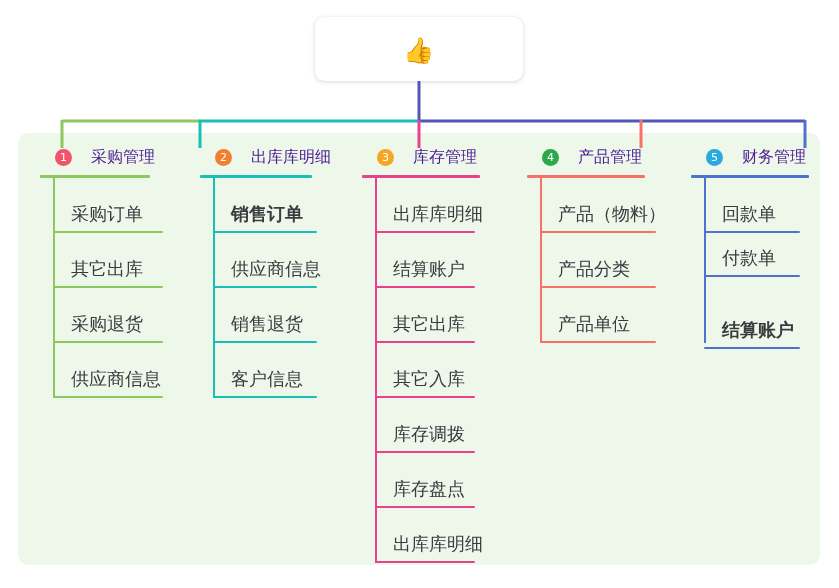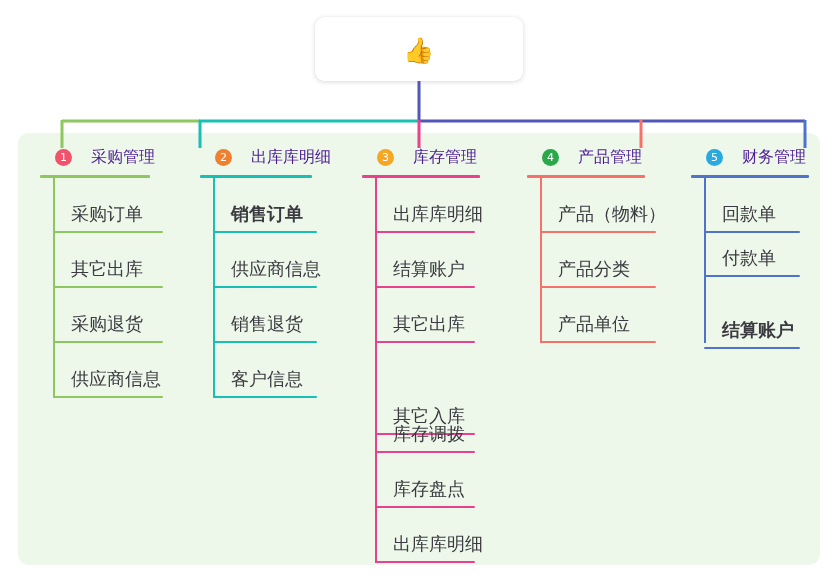--- a/index.html
+++ b/index.html
@@ -226,21 +226,21 @@
           <div class="leaf-underline" style="width: 100px; background: rgb(232, 65, 141);"></div>
         </div>
         <div class="leaf" style="top: 55px; width: 100px;">
           <span class="leaf-text">结算账户</span>
           <div class="leaf-underline" style="width: 100px; background: rgb(232, 65, 141);"></div>
         </div>
         <div class="leaf" style="top: 110px; width: 100px;">
           <span class="leaf-text">其它出库</span>
           <div class="leaf-underline" style="width: 100px; background: rgb(232, 65, 141);"></div>
         </div>
-        <div class="leaf" style="top: 165px; width: 100px; margin-top: 37px;">
+        <div class="leaf" style="top: 165px; width: 100px;">
           <span class="leaf-text">其它入库</span>
           <div class="leaf-underline" style="width: 100px; background: rgb(232, 65, 141);"></div>
         </div>
         <div class="leaf" style="top: 220px; width: 100px; text-decoration: underline;">
           <span class="leaf-text">库存调拨</span>
           <div class="leaf-underline" style="width: 100px; background: rgb(232, 65, 141);"></div>
         </div>
         <div class="leaf" style="top: 275px; width: 100px; text-align: center;">
           <span class="leaf-text">库存盘点</span>
           <div class="leaf-underline" style="width: 100px; background: rgb(232, 65, 141);"></div>

